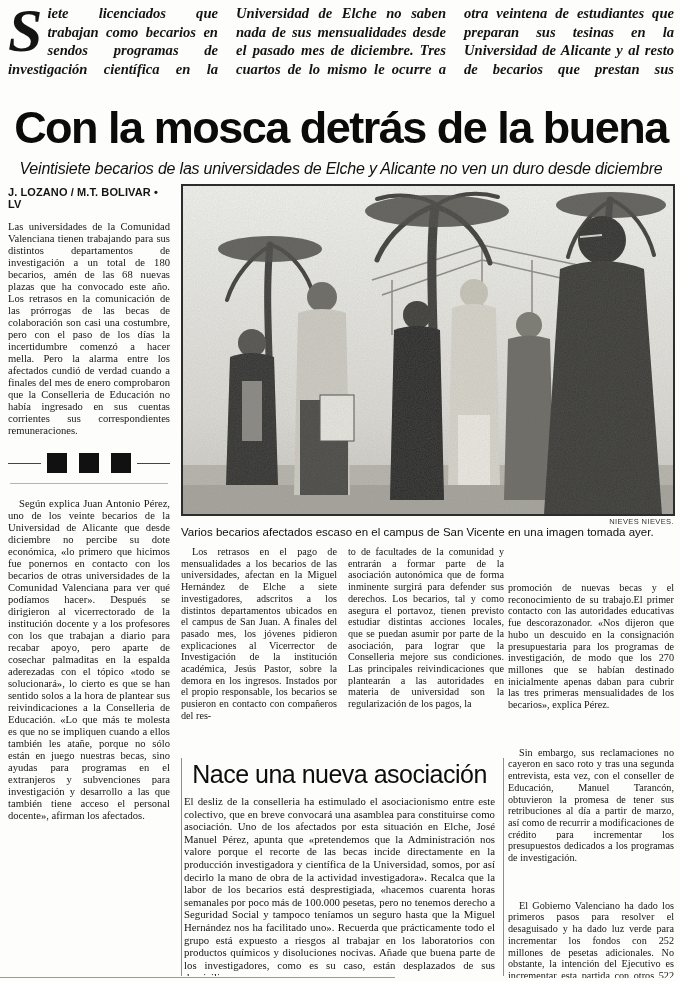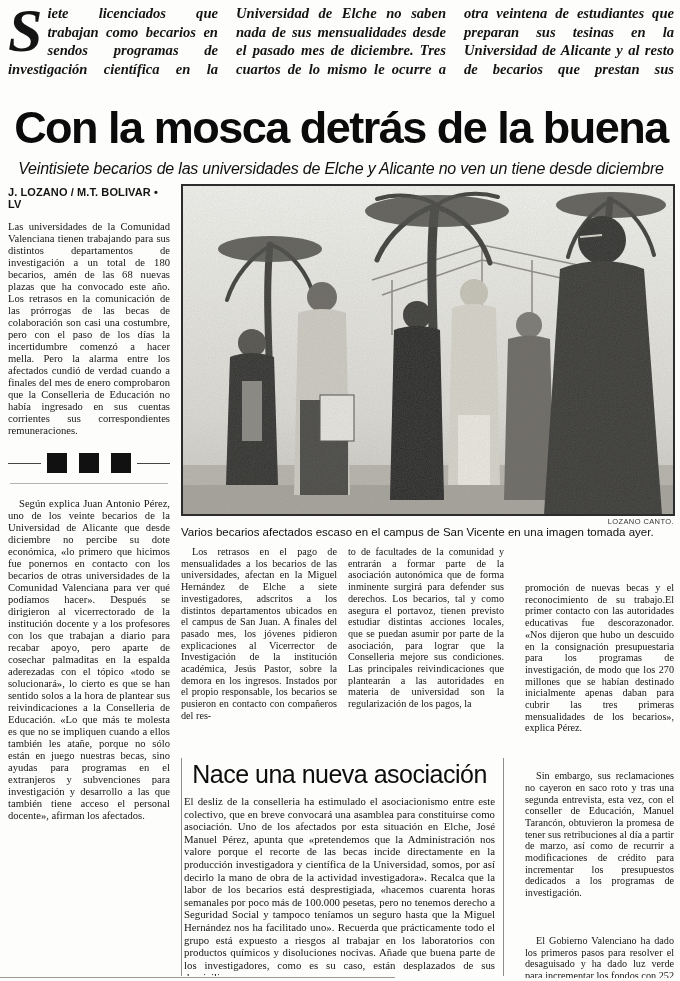--- a/index.html
+++ b/index.html
@@ -103,21 +103,21 @@
     text-align:right;
     color:#333;
     margin-top:1px;
   }
   figcaption{
     font-family:"Liberation Sans", sans-serif;
     font-size:11.5px;
     color:#101010;
     margin:0 0 8px 0;
   }
-  .cols{display:flex;gap:21px;}
+  .cols{display:flex;gap:4px;}
   .leftcols{flex:0 0 323px;width:323px;}
   .twocol{display:flex;gap:11px;height:208px;overflow:hidden;}
   .twocol .c{flex:1;overflow:hidden;}
   
   .box{
     border-left:1px solid #8f8f8a;
     border-right:1px solid #8f8f8a;
     padding:2px 8px 4px 2px;
     margin-top:4px;
     height:212px;
@@ -142,21 +142,21 @@
 </head>
 <body>
 
 <div class="page">
 
   <section class="intro">
     <span class="dropcap">S</span><span>iete licenciados que trabajan como becarios en sendos programas de investigación científica en la Universidad de Elche no saben nada de sus mensualidades desde el pasado mes de diciembre. Tres cuartos de lo mismo le ocurre a otra veintena de estudiantes que preparan sus tesinas en la Universidad de Alicante y al resto de becarios que prestan sus servicios en estas instituciones docentes de la Comunidad Valenciana. La Conselleria de Educación achaca el desaguisado a un ‘descuido’ y ya ha dado los primeros pasos para enmendar la plana.</span>
   </section>
 
   <h1 class="headline">Con la mosca detrás de la buena</h1>
-  <h2 class="subhead">Veintisiete becarios de las universidades de Elche y Alicante no ven un tiene desde diciembre</h2>
+  <h2 class="subhead">Veintisiete becarios de las universidades de Elche y Alicante no ven un duro desde diciembre</h2>
 
   <div class="main">
 
     <aside class="leftcol">
       <div class="byline">J. LOZANO / M.T. BOLIVAR • LV</div>
       <p class="body">Las universidades de la Comunidad Valenciana tienen trabajando para sus distintos departamentos de investigación a un total de 180 becarios, amén de las 68 nuevas plazas que ha convocado este año. Los retrasos en la comunicación de las prórrogas de las becas de colaboración son casi una costumbre, pero con el paso de los días la incertidumbre comenzó a hacer mella. Pero la alarma entre los afectados cundió de verdad cuando a finales del mes de enero comprobaron que la Conselleria de Educación no había ingresado en sus cuentas corrientes sus correspondientes remuneraciones.</p>
 
       <div class="pq-rule">
         <span class="seg"></span>
         <span class="sq"></span>
@@ -242,21 +242,21 @@
               <circle cx="347" cy="140" r="13" fill="#7d7b74"></circle>
               <path d="M326 154 Q347 147 368 154 L372 315 L322 315 Z" fill="#6e6c66"></path>
 
               <circle cx="420" cy="55" r="24" fill="#2e2d2a"></circle>
               <line x1="398" y1="52" x2="420" y2="50" stroke="#d8d6cc" stroke-width="2"></line>
               <path d="M378 84 Q420 68 462 84 L480 330 L362 330 Z" fill="#383733"></path>
             </g>
           </g>
           <rect x="0.5" y="0.5" width="491" height="329" fill="none" stroke="#2d2d2d"></rect>
         </svg>
-        <div class="credit">LOZANO CANTO.</div>
+        <div class="credit">NIEVES NIEVES.</div>
         <figcaption>Varios becarios afectados escaso en el campus de San Vicente en una imagen tomada ayer.</figcaption>
       </figure>
 
       <div class="cols">
         <div class="leftcols">
           <div class="twocol">
             <p class="body indent c">Los retrasos en el pago de mensualidades a los becarios de las universidades, afectan en la Miguel Hernández de Elche a siete investigadores, adscritos a los distintos departamentos ubicados en el campus de San Juan. A finales del pasado mes, los jóvenes pidieron explicaciones al Vicerrector de Investigación de la institución académica, Jesús Pastor, sobre la demora en los ingresos. Instados por el propio responsable, los becarios se pusieron en contacto con compañeros del res-</p>
             <p class="body c">to de facultades de la comunidad y entrarán a formar parte de la asociación autonómica que de forma inminente surgirá para defender sus derechos. Los becarios, tal y como asegura el portavoz, tienen previsto estudiar distintas acciones locales, que se puedan asumir por parte de la asociación, para lograr que la Conselleria mejore sus condiciones. Las principales reivindicaciones que plantearán a las autoridades en materia de universidad son la regularización de los pagos, la</p>
           </div>
           <div class="box">

